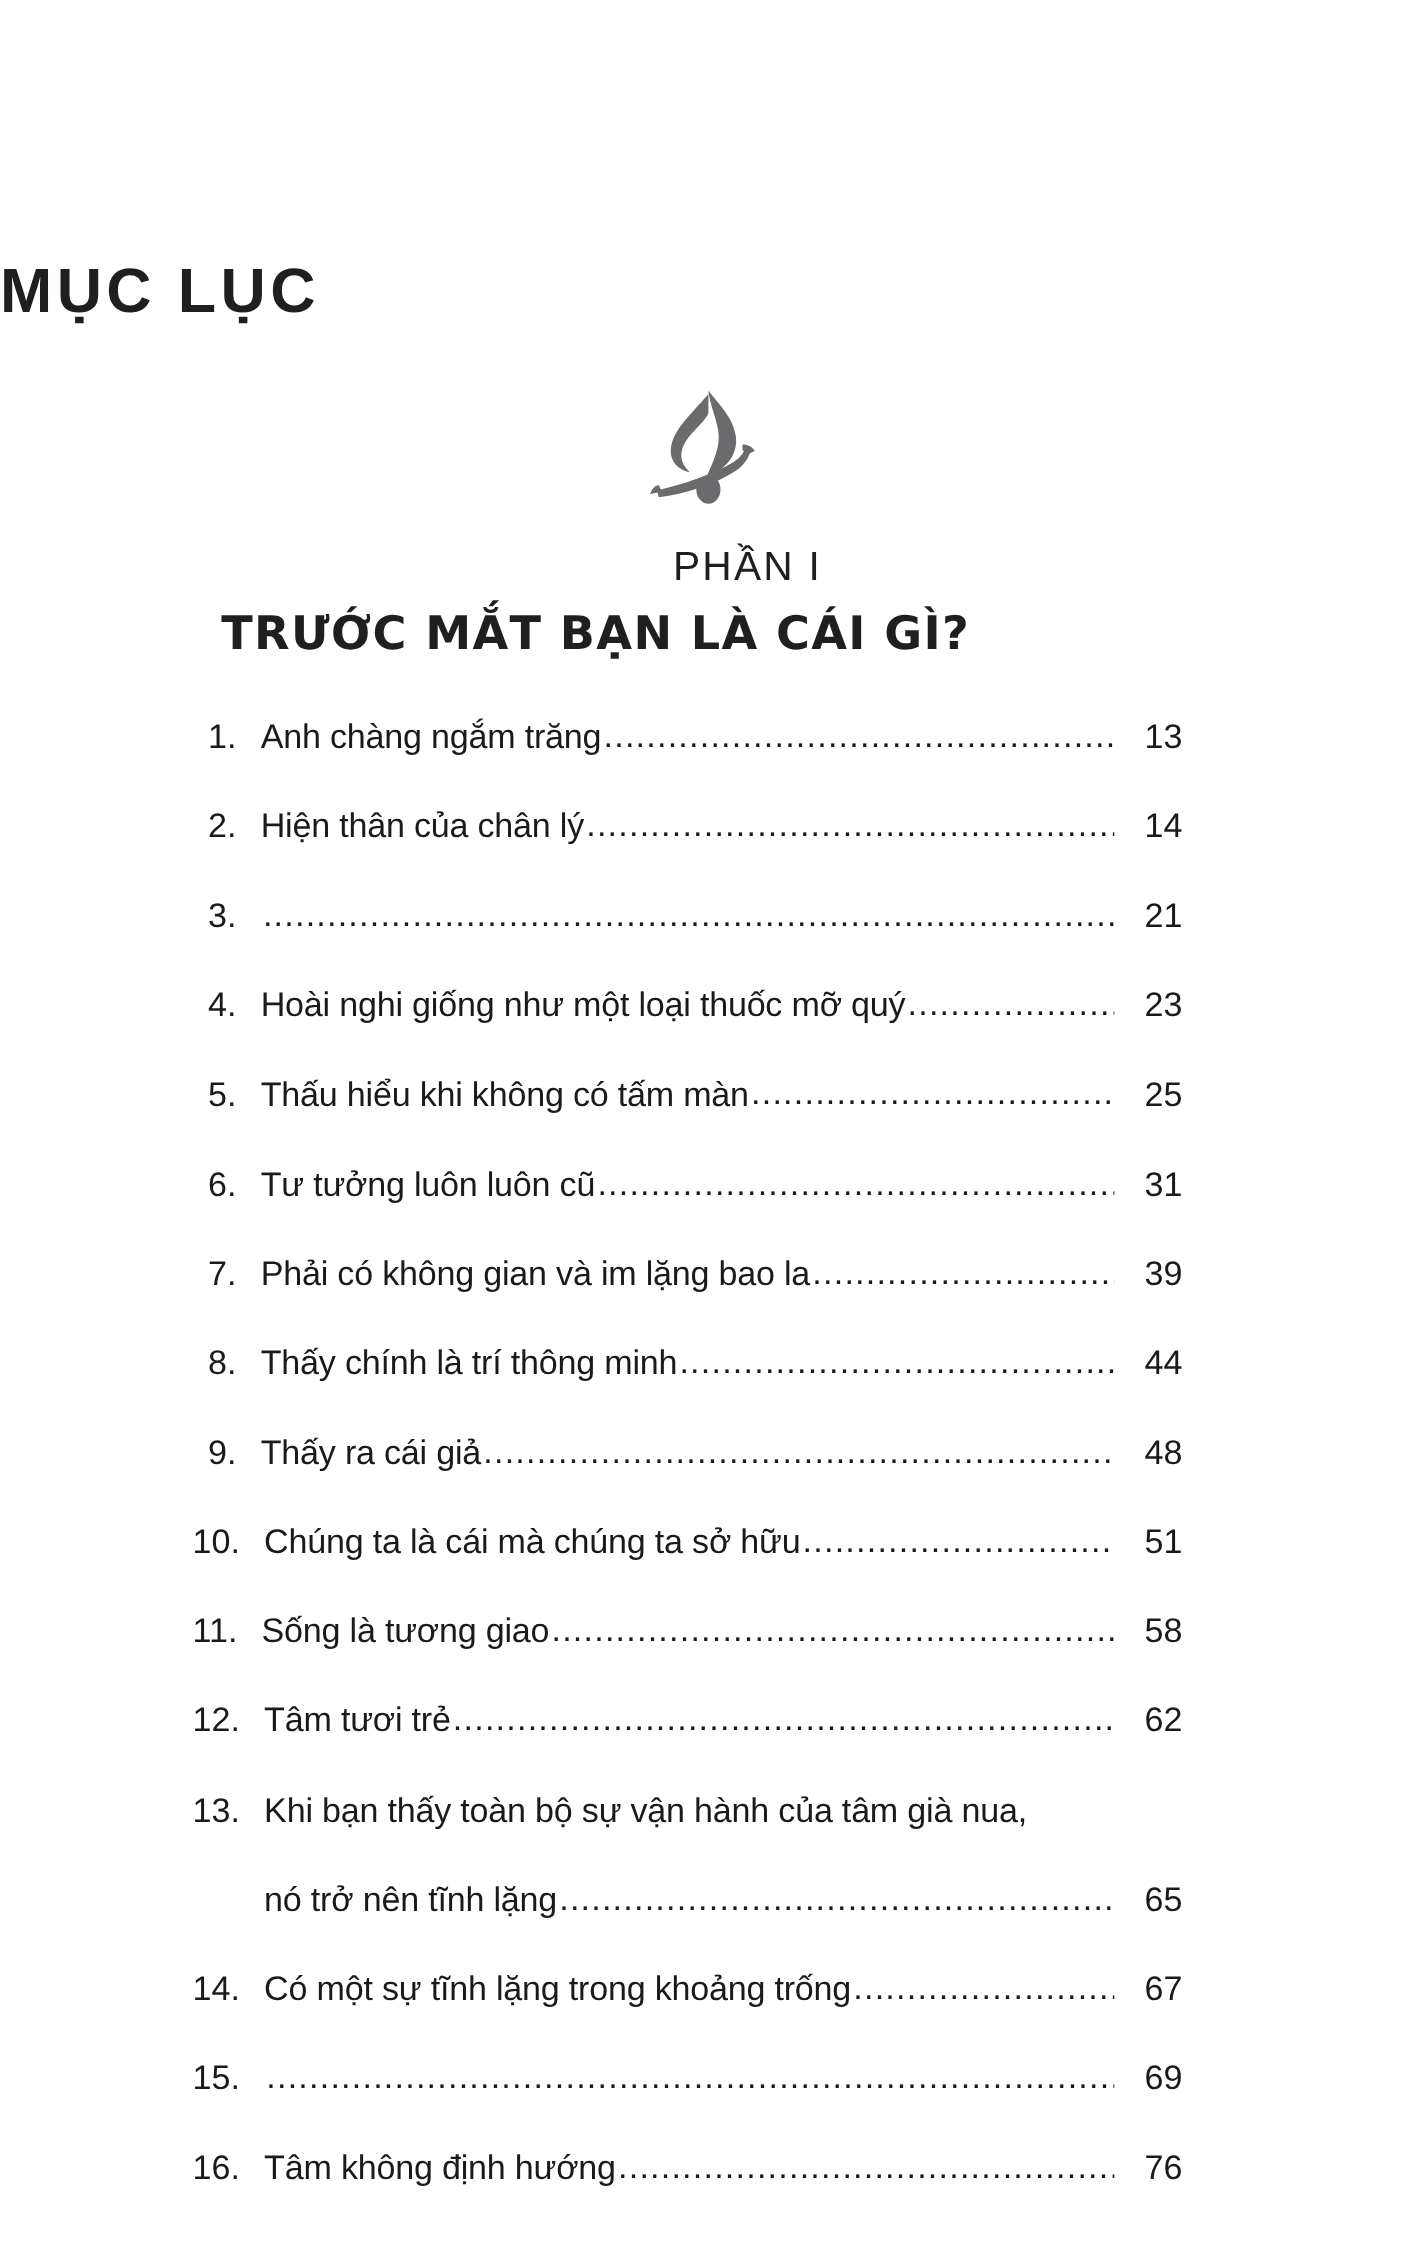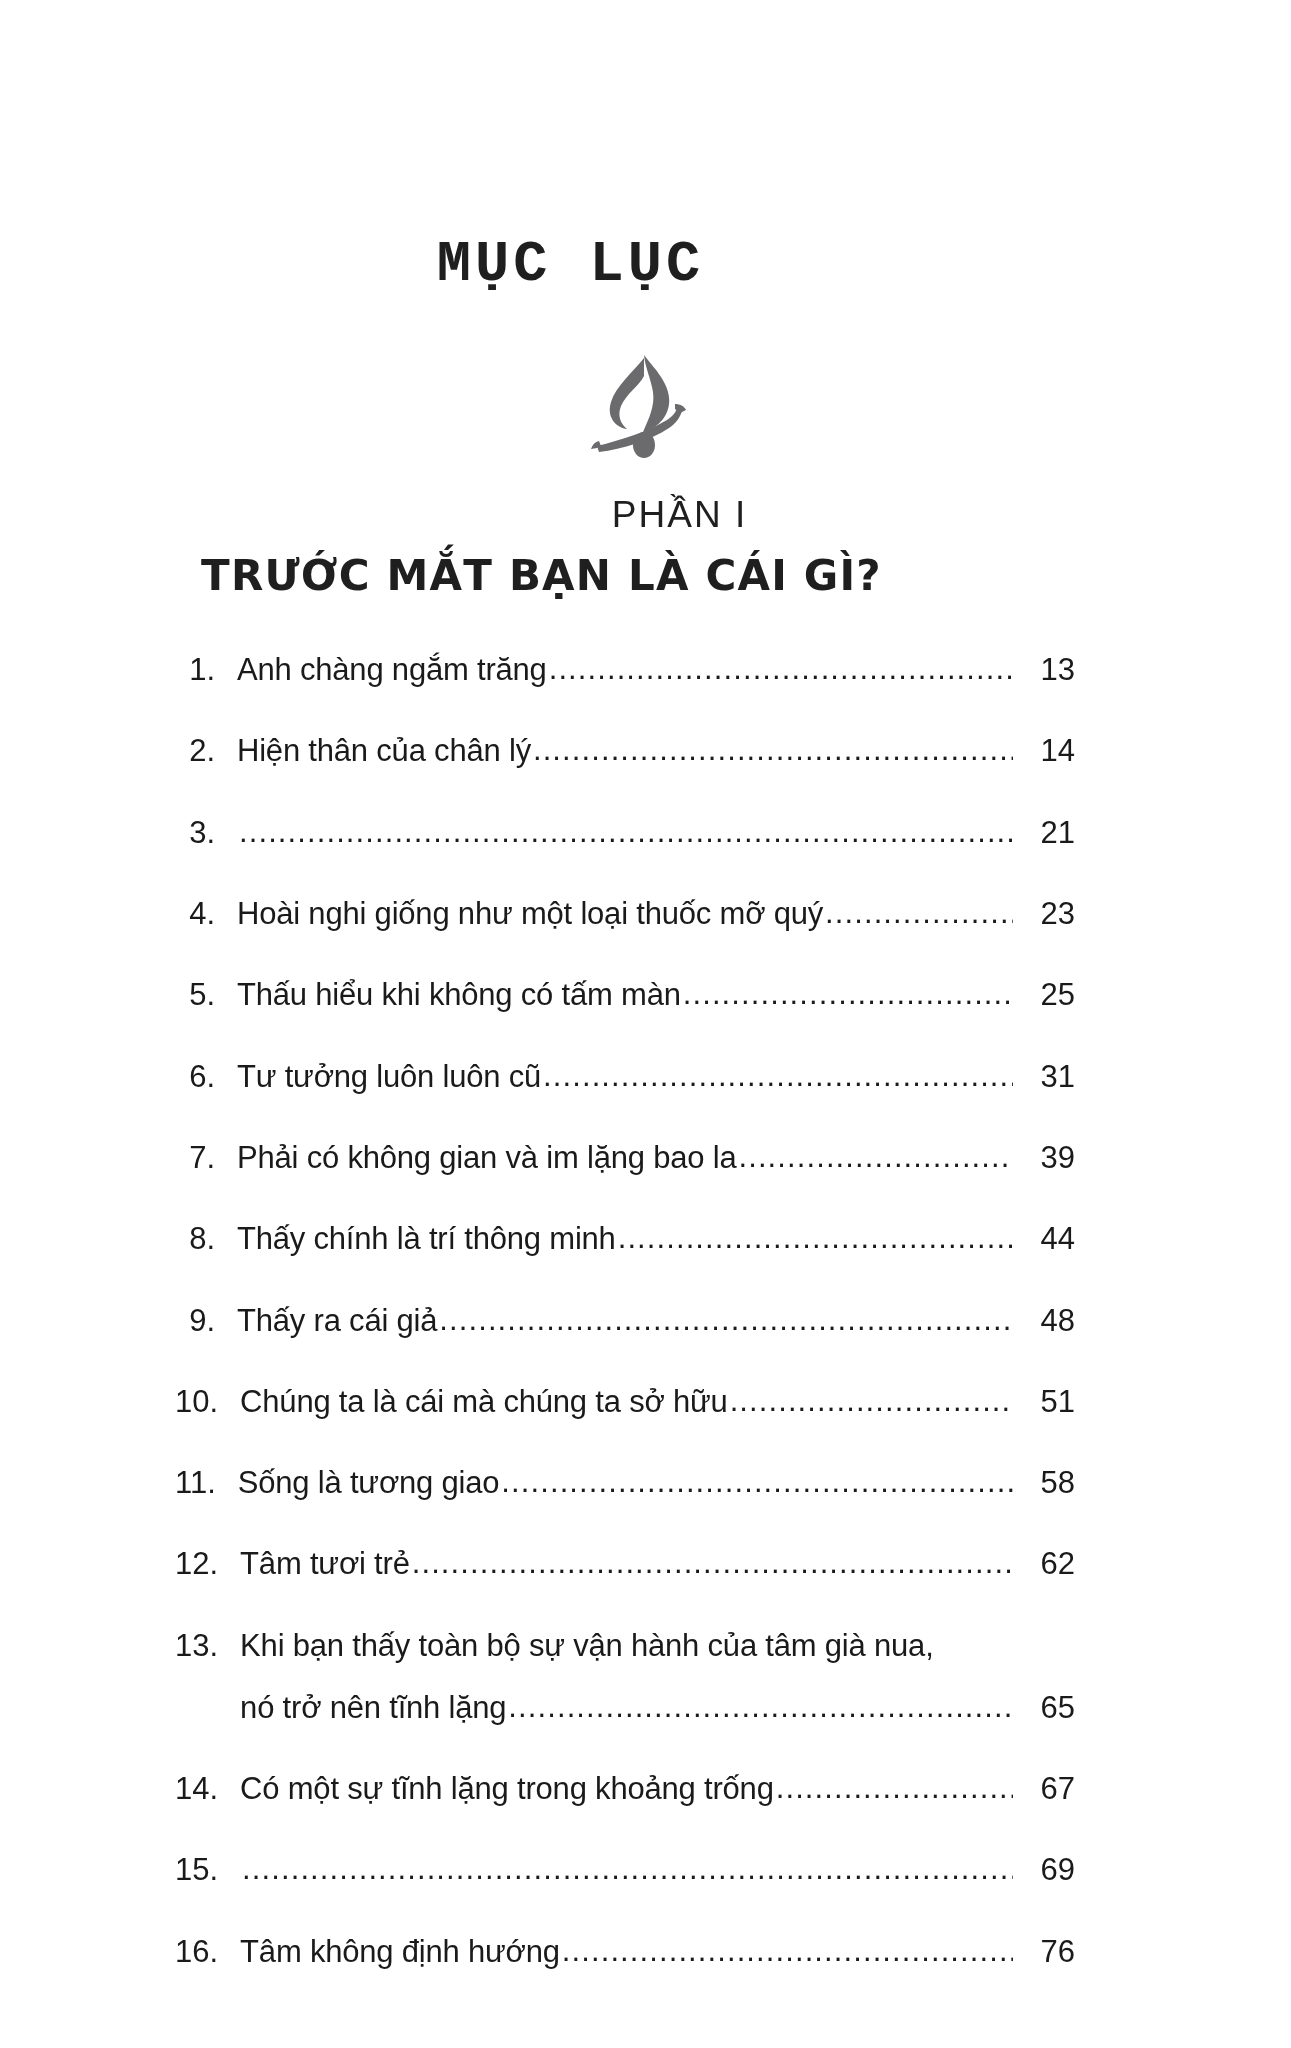--- a/index.html
+++ b/index.html
@@ -17,22 +17,22 @@
     color: #1a1a1a;
     overflow: hidden;
   }
 
   
   .toc-title {
     position: absolute;
     top: 237px;
     left: 0;
     width: 1141px;
-    text-align: center;
-    font-family: Liberation Mono, monospace;
+    text-align: left;
+    font-family: Liberation Sans, sans-serif;
     font-weight: 700;
     font-size: 57px;
     letter-spacing: 4px;
     color: #1f1f1f;
     line-height: 1;
   }
 
   
   .ornament {
     position: absolute;
@@ -124,21 +124,21 @@
     text-align: right;
     white-space: nowrap;
     padding-left: 8px;
     box-sizing: border-box;
     margin-top: 15px;
   }
   
   .toc-line.cont .num { visibility: hidden; }
   .toc-line.first-of-two .leader,
   .toc-line.first-of-two .pageno { visibility: hidden; }
-  .toc-entry.two-line .toc-line.first-of-two { margin-bottom: 9px; justify-content: center; }
+  .toc-entry.two-line .toc-line.first-of-two { margin-bottom: 28px; justify-content: center; }
 </style>
 </head>
 <body>
 
 <div class="page">
 
   <div class="toc-title">MỤC LỤC</div>
 
   <div class="ornament">
     <svg width="130" height="110" viewBox="0 0 130 110" aria-hidden="true">

